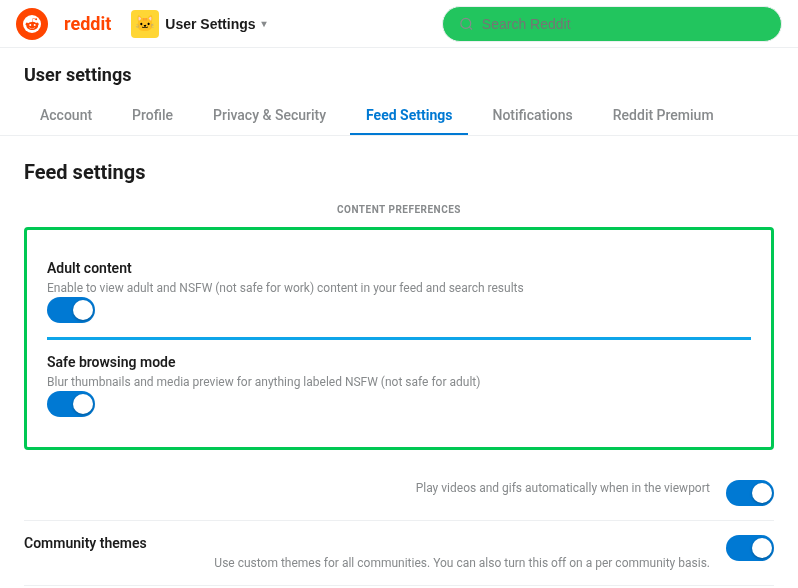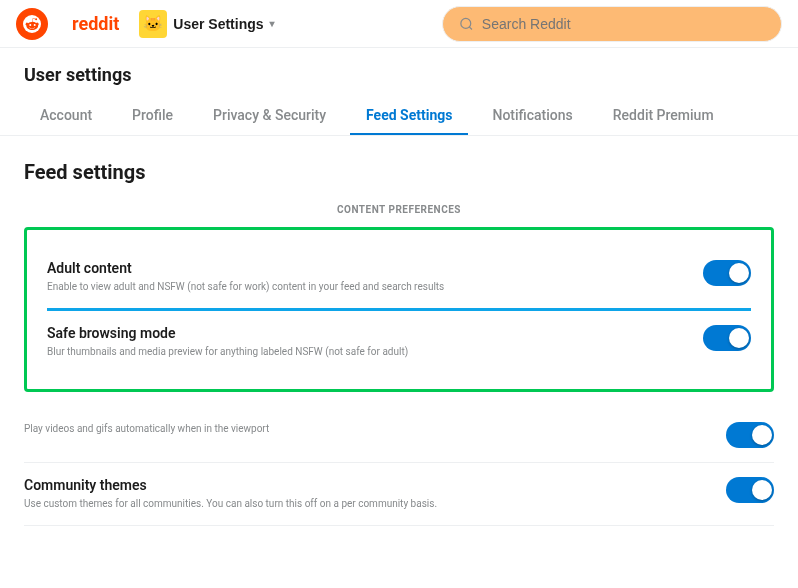--- a/index.html
+++ b/index.html
@@ -18,21 +18,21 @@
       align-items: center;
       padding: 0 16px;
       height: 48px;
       background: #fff;
       border-bottom: 1px solid #edeff1;
       gap: 12px;
     }
     .reddit-logo {
       display: flex;
       align-items: center;
-      gap: 24px;
+      gap: 16px;
       text-decoration: none;
     }
     .reddit-logo-circle {
       width: 32px;
       height: 32px;
       border-radius: 50%;
       background: #ff4500;
       display: flex;
       align-items: center;
       justify-content: center;
@@ -65,21 +65,21 @@
       justify-content: center;
       font-size: 16px;
     }
     .chevron-icon {
       font-size: 10px;
       color: #878a8c;
     }
     .search-bar {
       display: flex;
       align-items: center;
-      background: #fdba74;
+      background: #22c55e;
       border: 1px solid #edeff1;
       border-radius: 20px;
       padding: 0 16px;
       height: 36px;
       width: 340px;
       margin-left: auto;
       gap: 8px;
     }
     .search-bar input {
       background: none;
@@ -153,35 +153,37 @@
       padding: 16px 20px;
       margin-bottom: 16px;
     }
 
     
     .setting-row {
       display: flex;
       align-items: flex-start;
       justify-content: space-between;
       padding: 14px 0;
+      flex-direction: column;
     }
     .setting-row + .setting-row {
       border-top: 3px solid #0ea5e9;
     }
     .setting-info { flex: 1; padding-right: 16px; }
     .setting-name {
       font-size: 14px;
       font-weight: 600;
       color: #1c1c1c;
       margin-bottom: 4px;
     }
     .setting-desc {
-      font-size: 10px;
+      font-size: 12px;
       color: #878a8c;
       line-height: 1.4;
+      text-align: right;
     }
 
     
     .normal-row {
       display: flex;
       align-items: flex-start;
       justify-content: space-between;
       padding: 14px 0;
       border-bottom: 1px solid #edeff1;
     }

